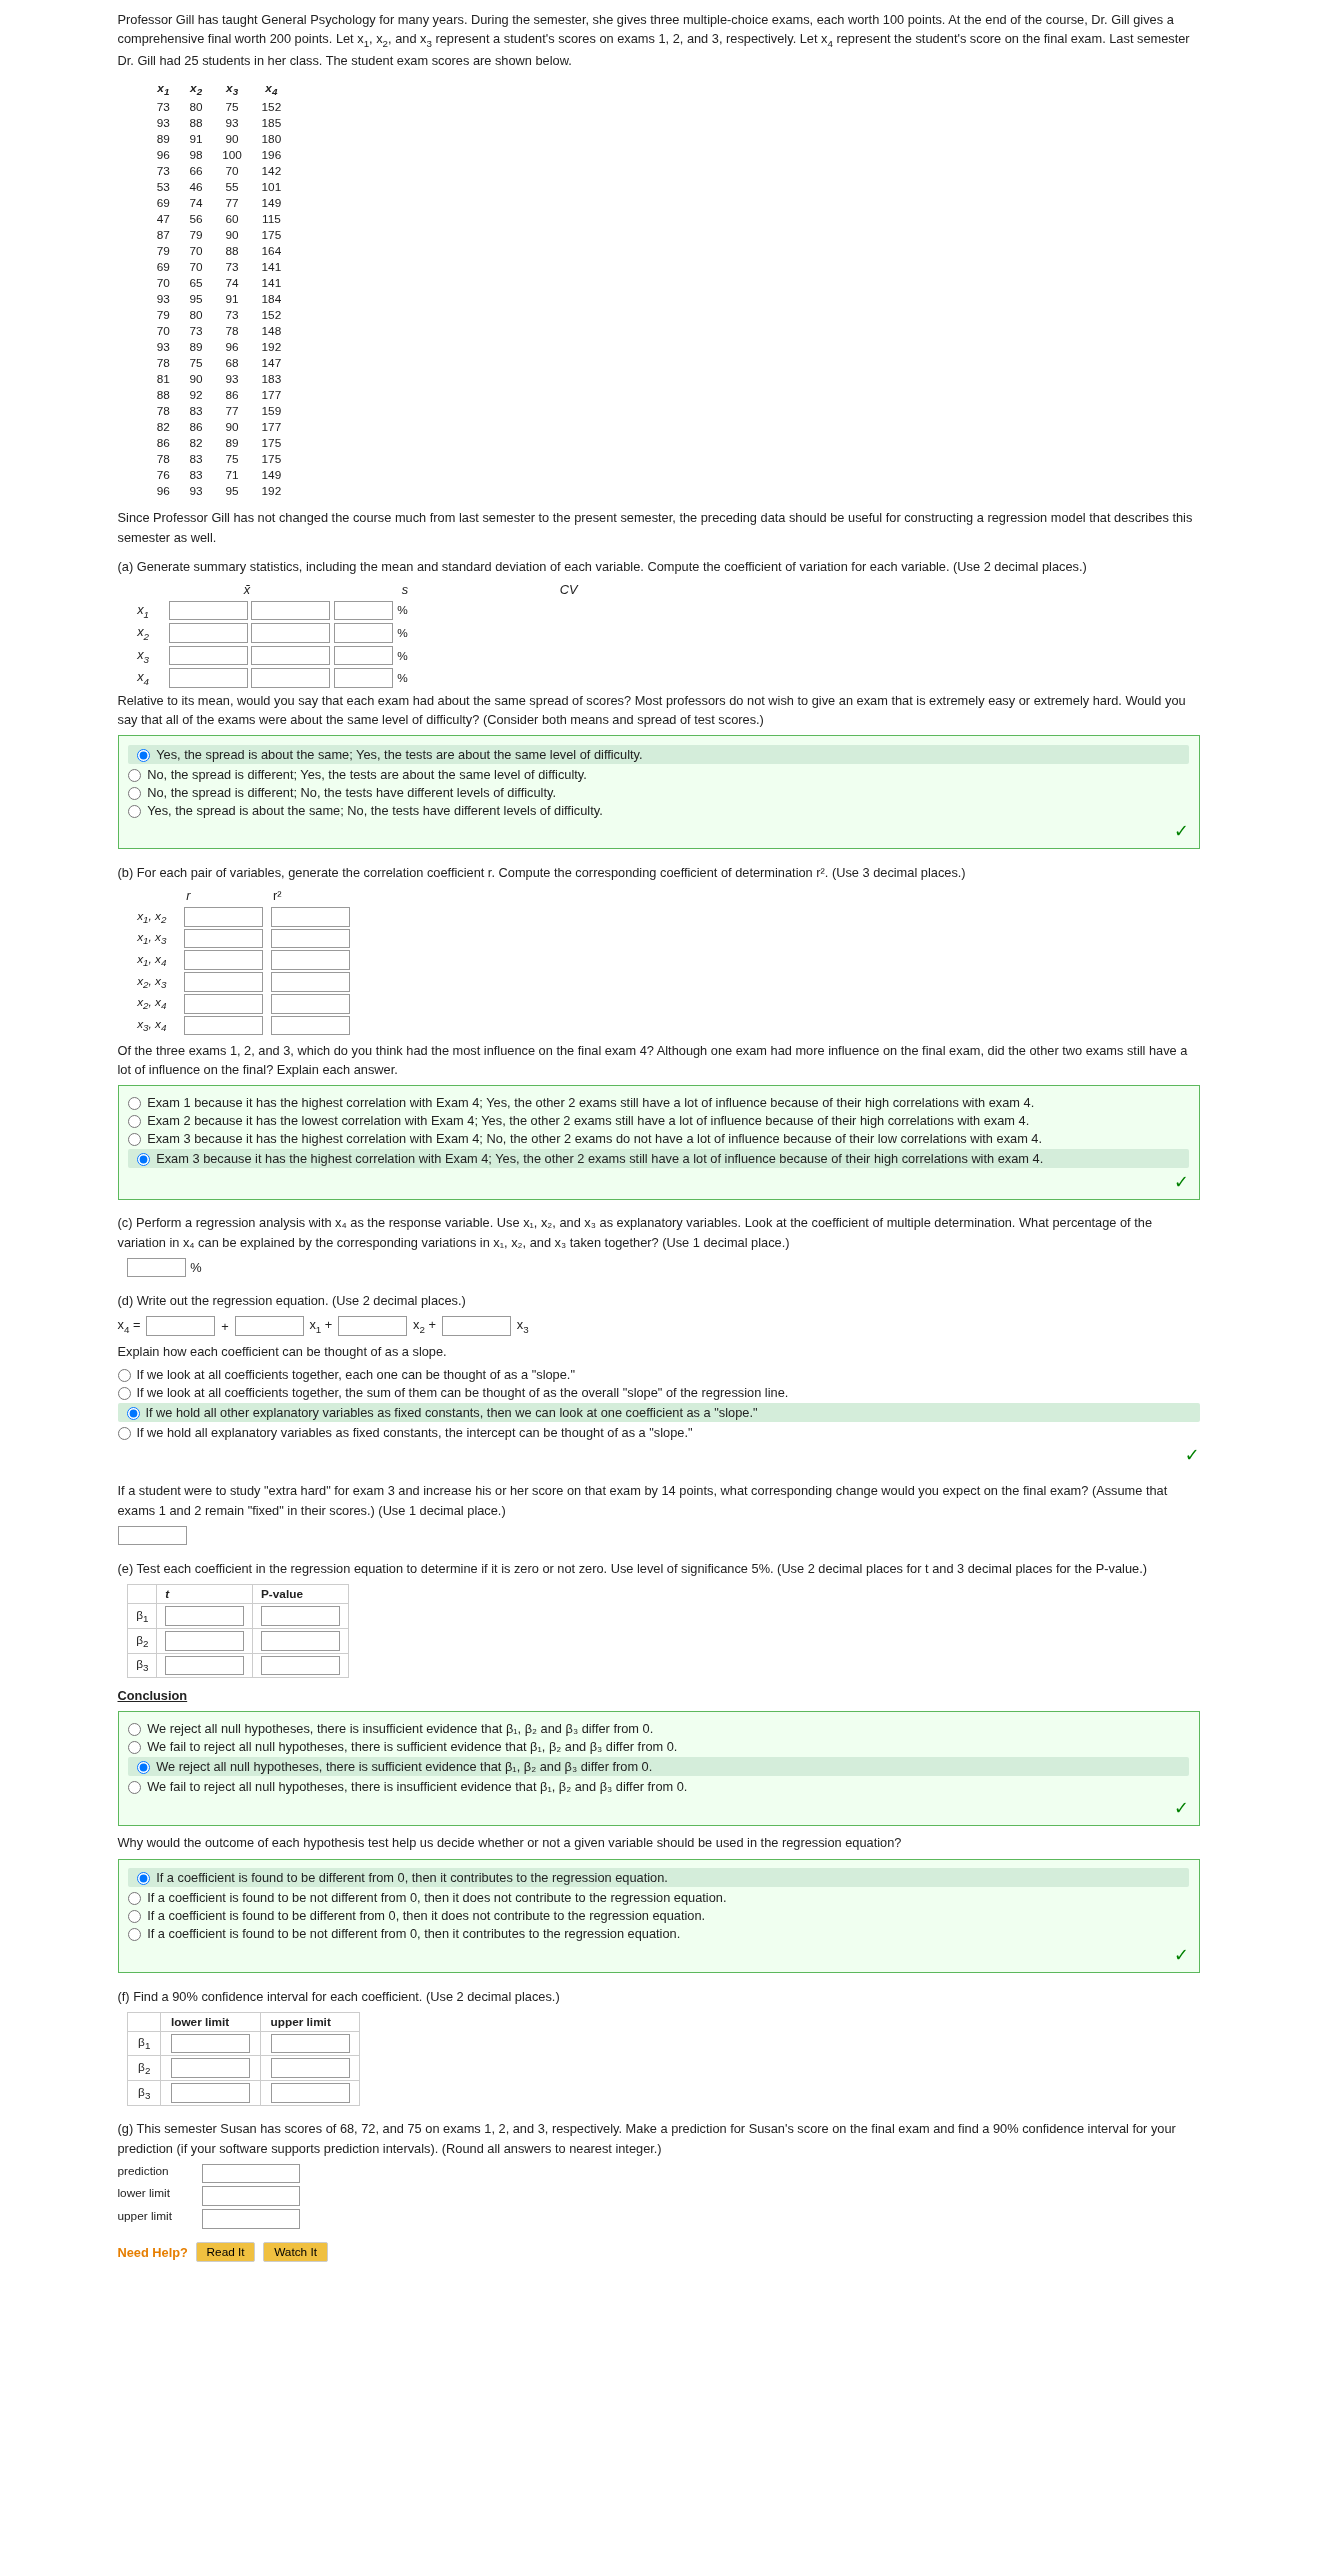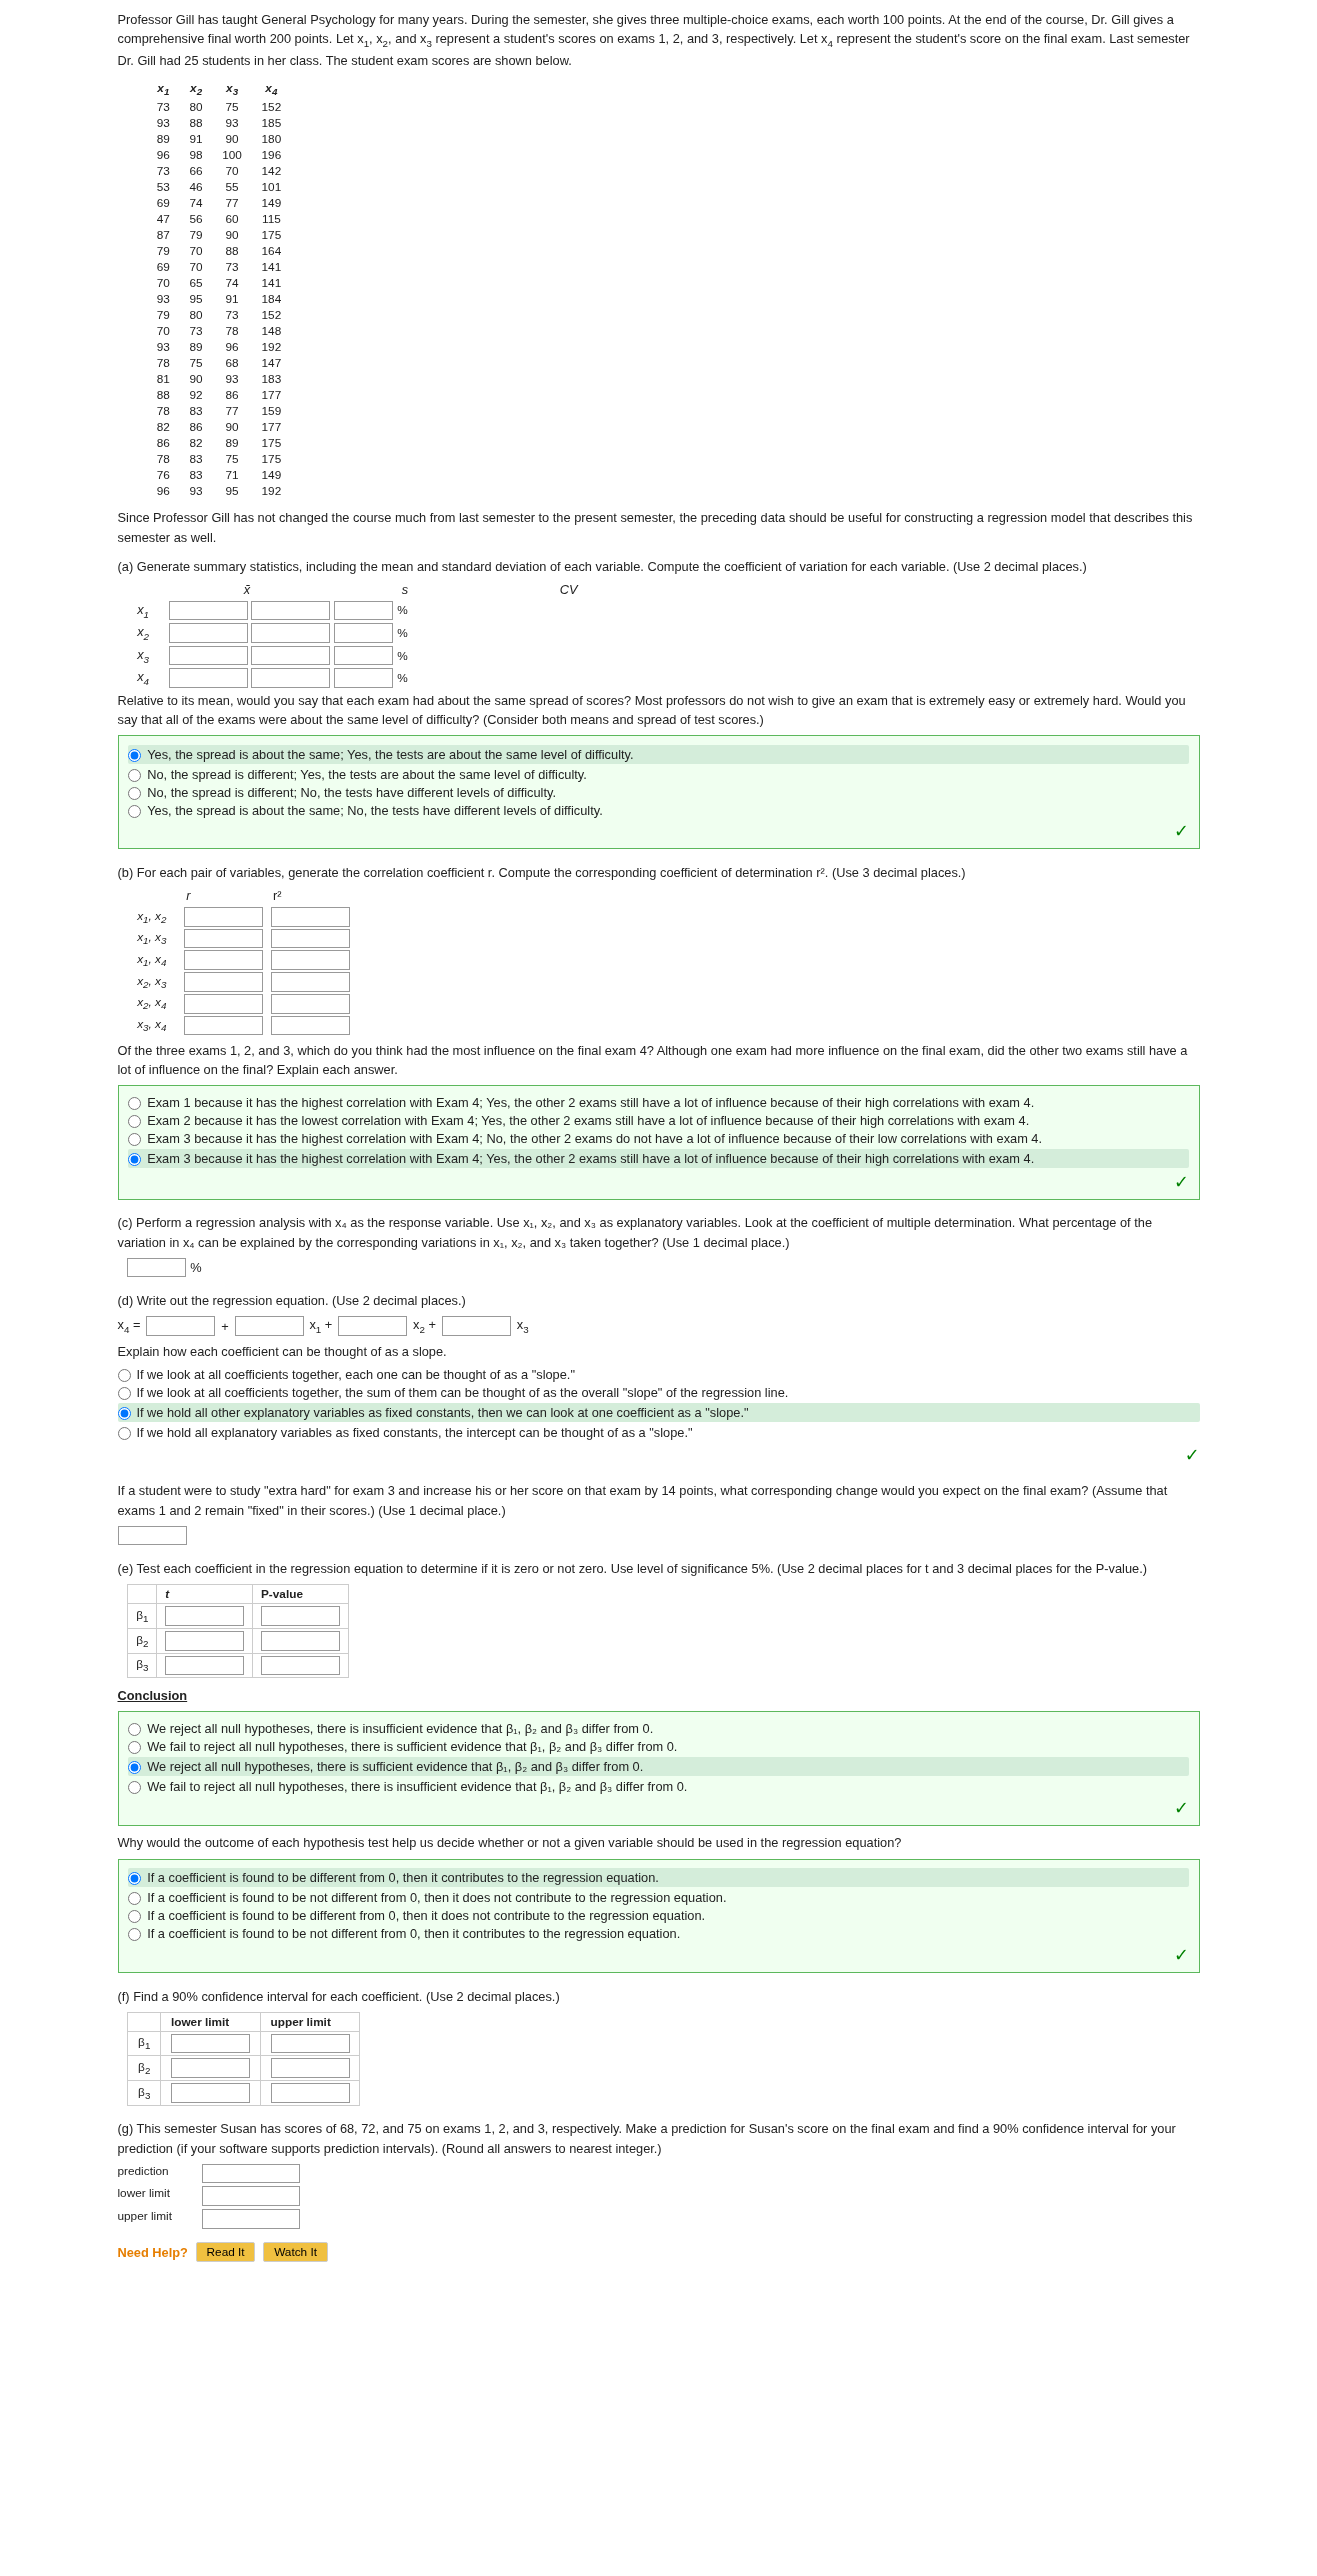--- a/index.html
+++ b/index.html
@@ -69,21 +69,21 @@
       align-items: flex-start;
       margin: 2.9px 0;
       gap: 5.9px;
     }
     .radio-option input[type="radio"] {
       margin-top: 2px;
       flex-shrink: 0;
     }
     .selected-option {
       background: #d4edda;
-      padding: 2px 0;
+      padding: 2px 9px;
       border-radius: 2px;
     }
     .checkmark {
       color: green;
       font-size: 17.7px;
       margin-top: 3.9px;
       text-align: right;
     }
     .green-box {
       border: 1px solid #5cb85c;

